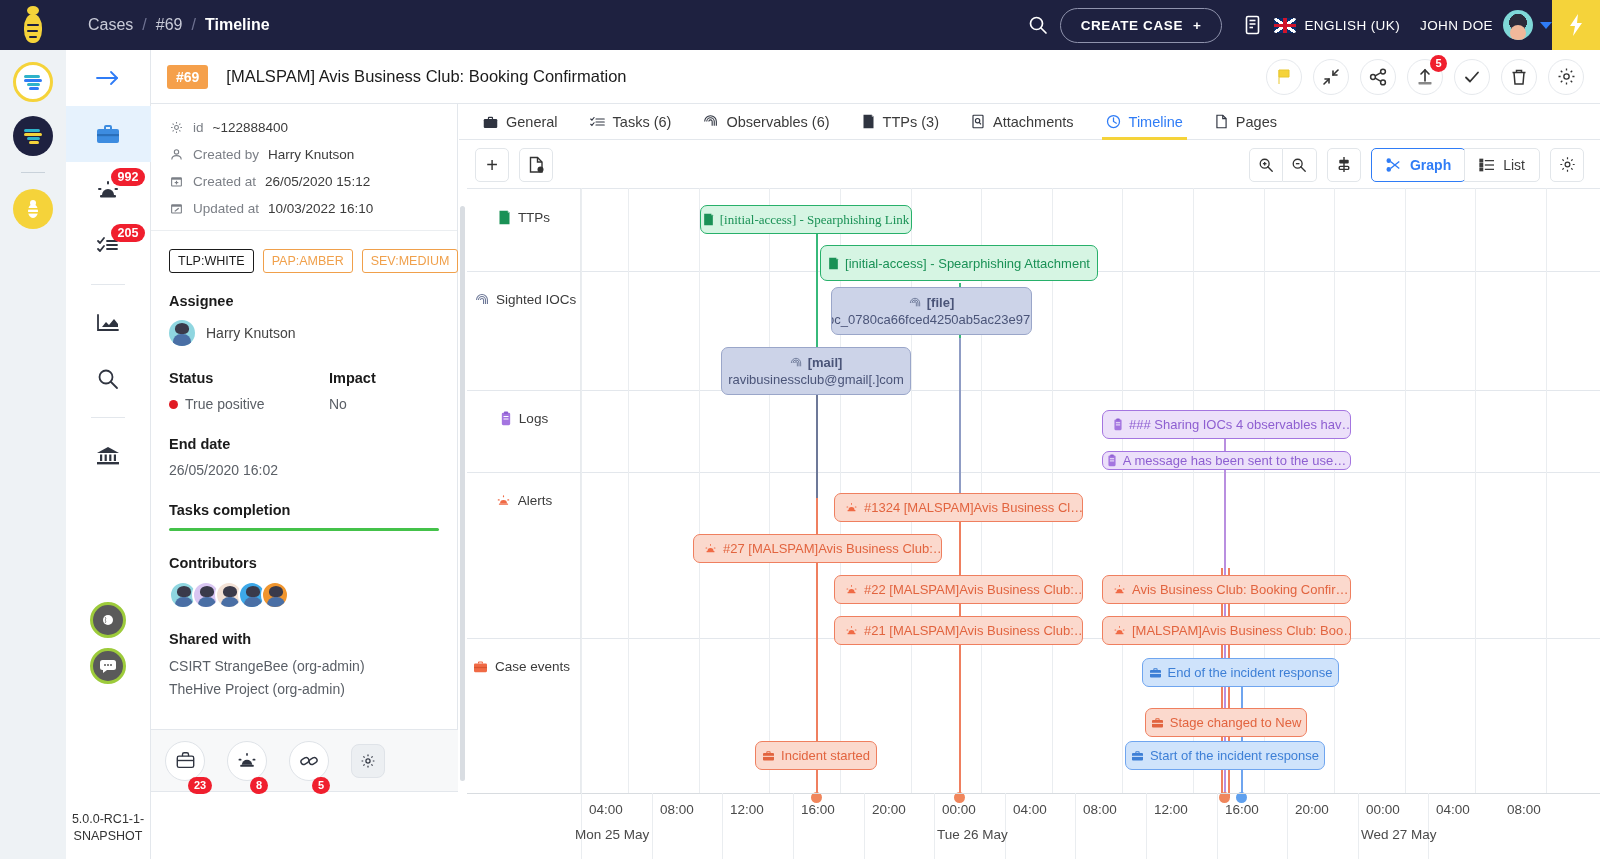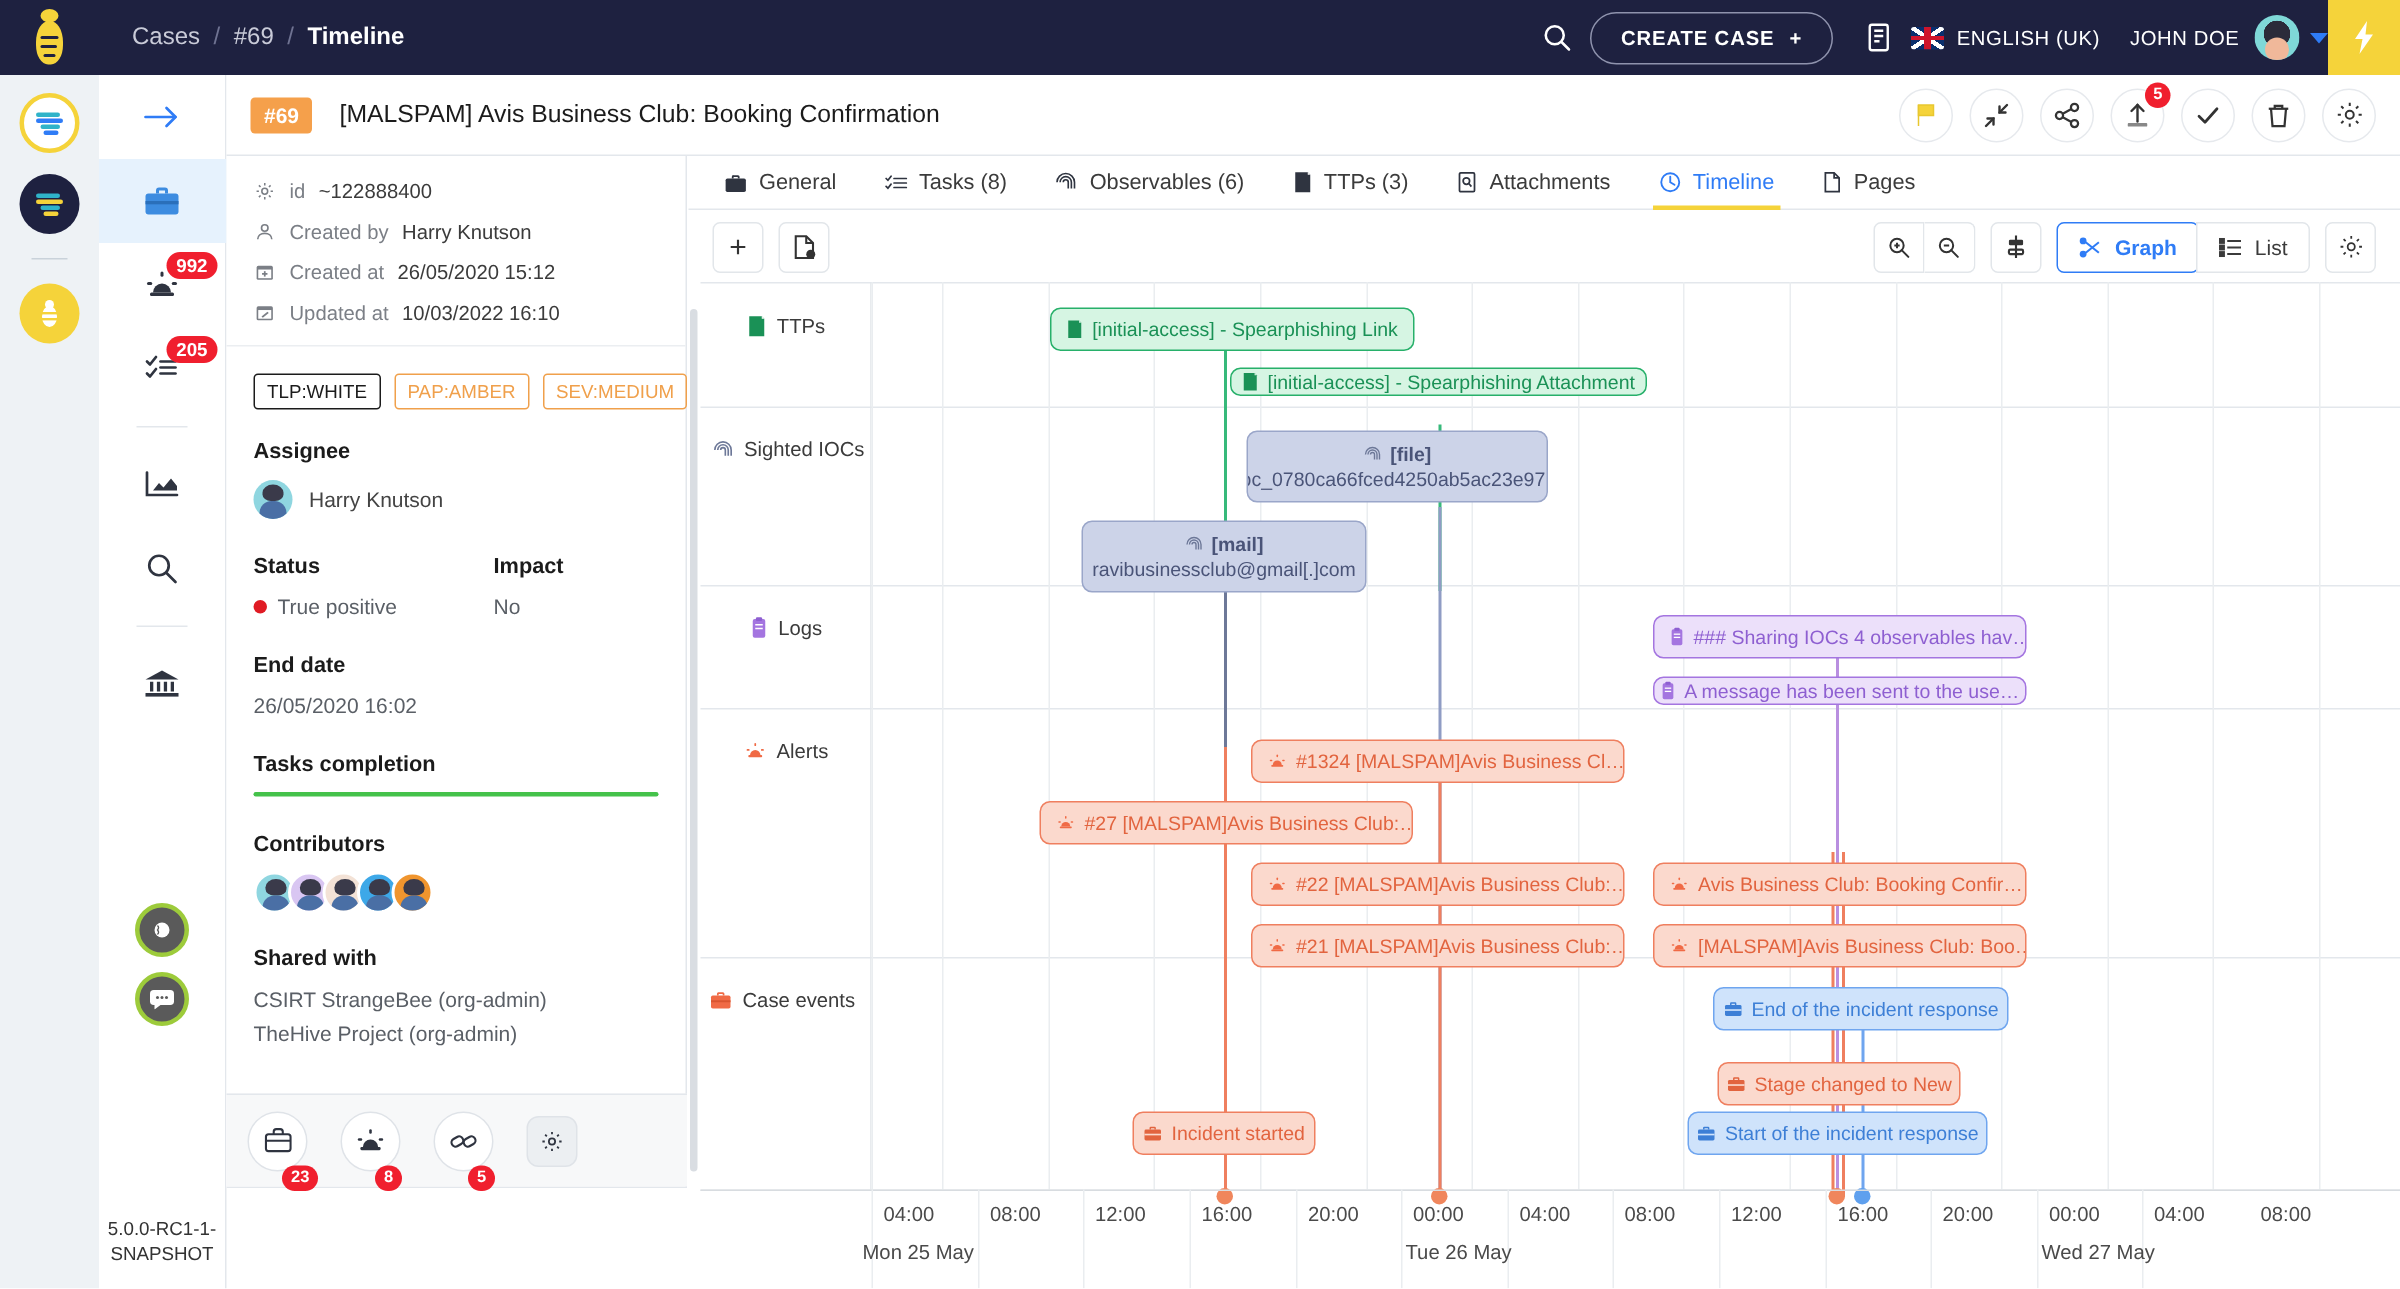--- a/index.html
+++ b/index.html
@@ -538,21 +538,21 @@
       <span>General</span>
     </div>
     <div class="tab">
       <svg width="15" height="14" viewBox="0 0 20 16" fill="none" stroke="#2f3440" stroke-width="1.5">
         <polyline points="1,4 2.6,5.6 5.4,2" stroke-linecap="round"></polyline>
           <polyline points="1,11 2.6,12.6 5.4,9" stroke-linecap="round"></polyline>
         <line x1="8" y1="4" x2="19" y2="4" stroke-linecap="round"></line>
           <line x1="8" y1="8" x2="19" y2="8" stroke-linecap="round"></line>
         <line x1="8" y1="12" x2="19" y2="12" stroke-linecap="round"></line>
         </svg>
-      <span>Tasks (8)</span>
+      <span>Tasks (6)</span>
     </div>
     <div class="tab">
       <svg width="15" height="15" viewBox="0 0 18 18" fill="none" stroke="#2f3440" stroke-width="1.3">
         <path d="M2 9a7 7 0 0114 0v5"></path>
           <path d="M4.5 9a4.5 4.5 0 019 0v5"></path>
           <path d="M7 9a2 2 0 014 0v5"></path>
         </svg>
       <span>Observables (6)</span>
     </div>
     <div class="tab">
@@ -734,30 +734,30 @@
     <div class="connector" style="left:500px;top:95px;height:111px;background:#37b97a;"></div>
     <div class="connector" style="left:357px;top:200px;height:410px;background:#6d7898;"></div>
     <div class="connector" style="left:500px;top:150px;height:460px;background:#8f9cc4;"></div>
     <div class="connector" style="left:765px;top:240px;height:370px;background:#b98fe0;"></div>
     <div class="connector" style="left:762px;top:380px;height:230px;background:#ef7f5f;"></div>
     <div class="connector" style="left:769px;top:380px;height:230px;background:#ef7f5f;"></div>
     <div class="connector" style="left:782px;top:470px;height:140px;background:#6fa5ef;"></div>
     <div class="connector" style="left:357px;top:310px;height:300px;background:#ef7f5f;"></div>
     <div class="connector" style="left:500px;top:320px;height:290px;background:#ef7f5f;"></div>
 
-    <div class="node green" style="left:241px;top:17px;width:243px;height:29px;">
+    <div class="node green" style="left:241px;top:17px;width:212px;height:29px;font-family:Liberation Serif, serif;">
       <div class="ln">
         <svg width="11" height="13" viewBox="0 0 14 18" fill="#1a9156">
             <path d="M1 1h10l2 2v14H1z"></path>
             <path d="M11 1v2h2z" fill="#d6f5e3"></path>
           </svg>
         <span>[initial-access] - Spearphishing Link</span>
       </div>
     </div>
-    <div class="node green" style="left:361px;top:57px;width:278px;height:19px;">
+    <div class="node green" style="left:361px;top:57px;width:278px;height:36px;">
       <div class="ln">
         <svg width="11" height="13" viewBox="0 0 14 18" fill="#1a9156">
             <path d="M1 1h10l2 2v14H1z"></path>
             <path d="M11 1v2h2z" fill="#d6f5e3"></path>
           </svg>
         <span>[initial-access] - Spearphishing Attachment</span>
       </div>
     </div>
 
     <div class="node blue" style="left:372px;top:99px;width:201px;height:48px;">

